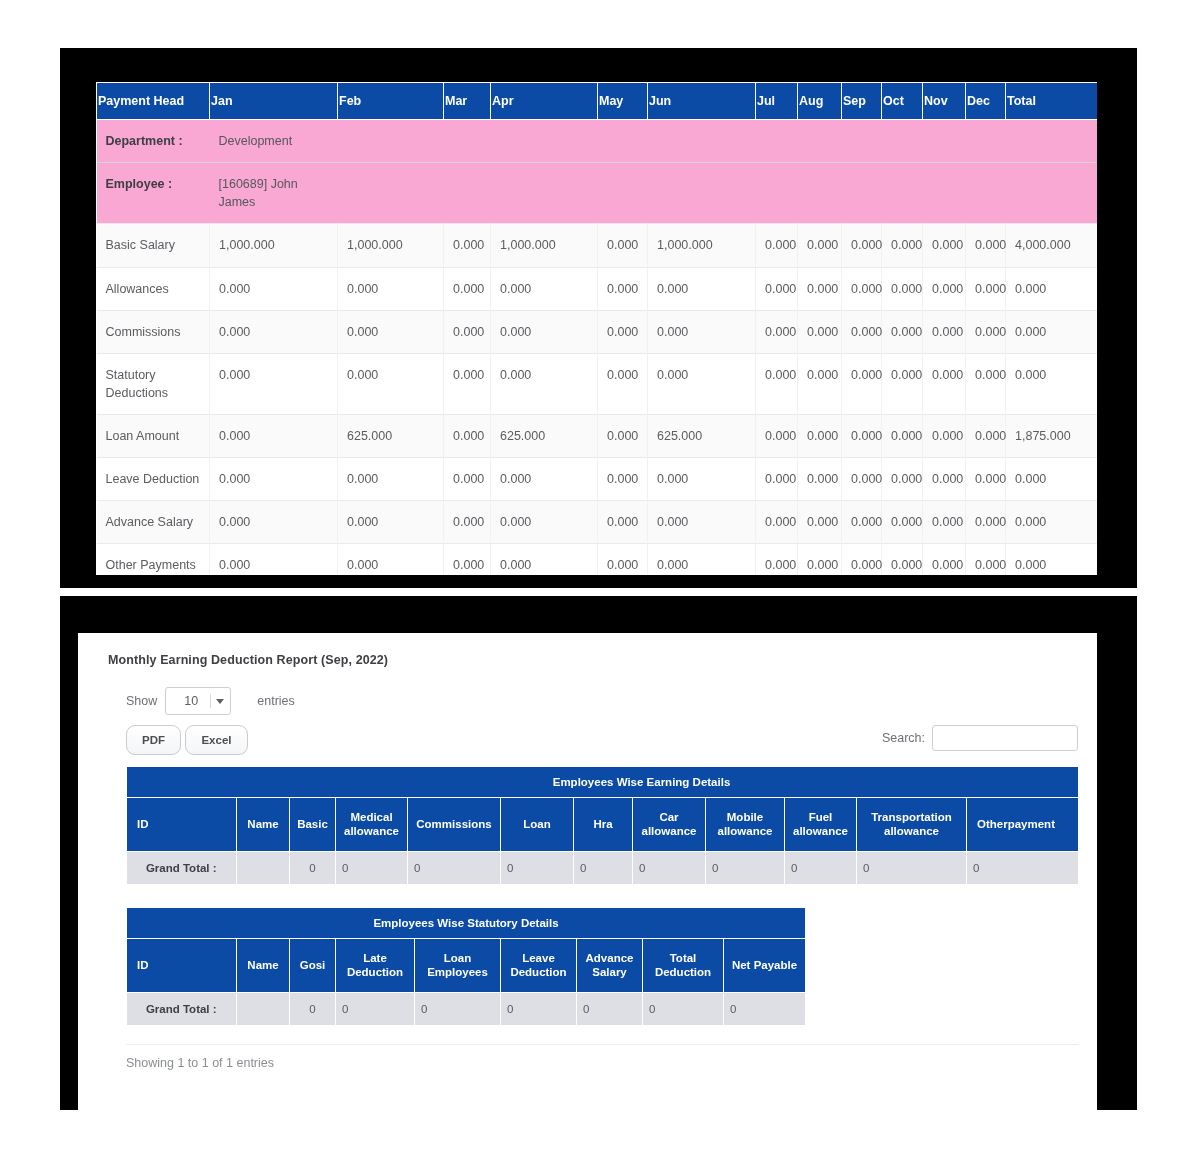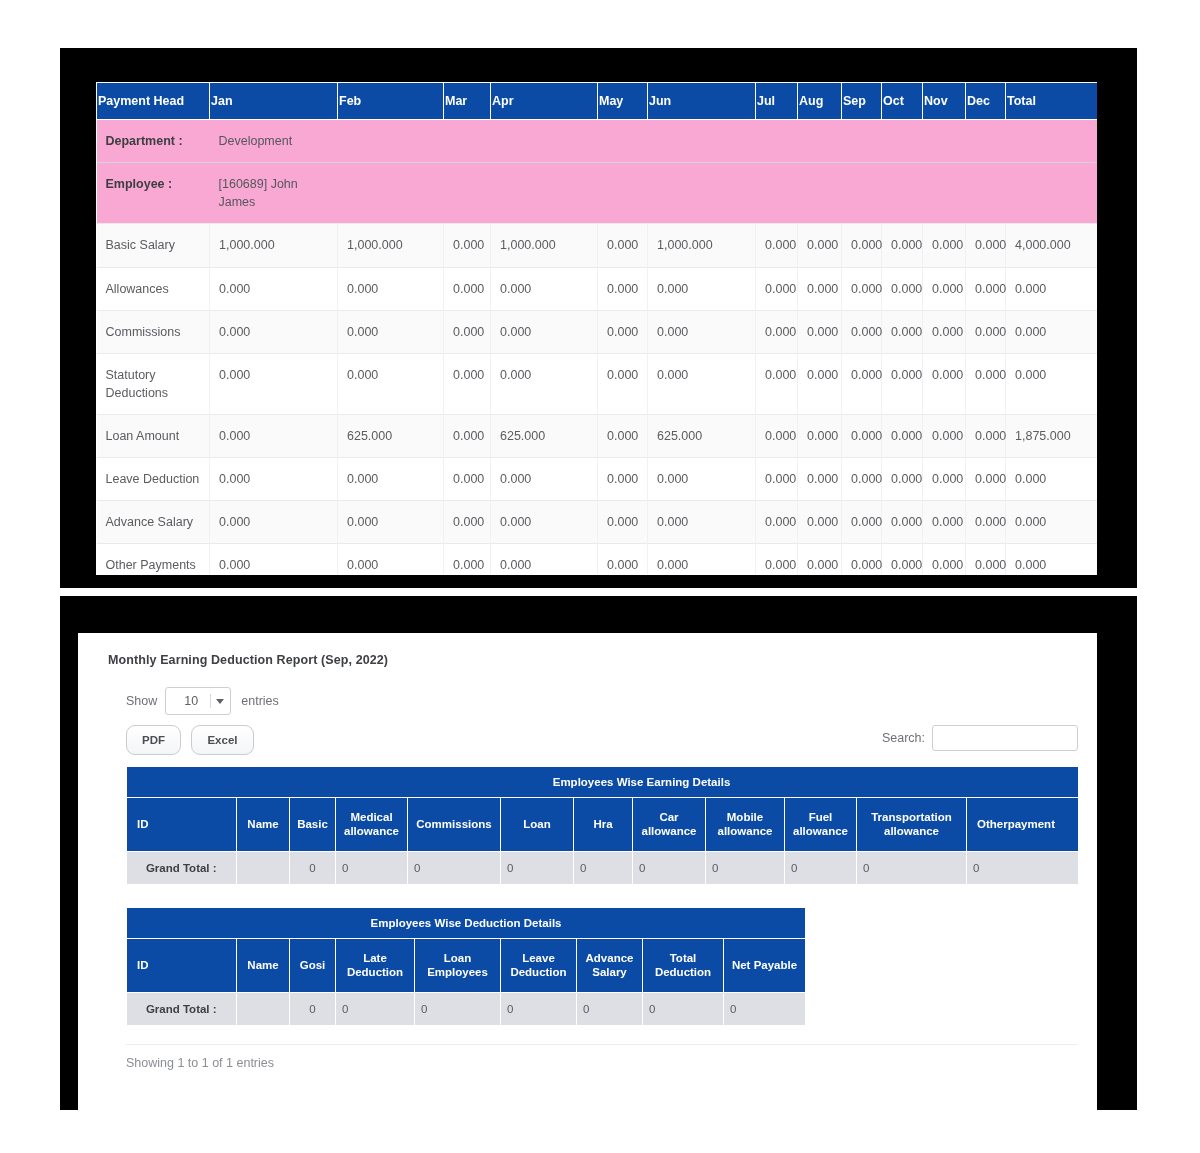--- a/index.html
+++ b/index.html
@@ -135,41 +135,40 @@
     width: 1px; height: 14px;
     background: #d7dadd;
     margin-right: 5px;
   }
   .caret-down {
     width: 0; height: 0;
     border-left: 4px solid transparent;
     border-right: 4px solid transparent;
     border-top: 5px solid #5d6066;
   }
-  .length-row .entries { margin-left: 10px; }
+  .length-row .entries { margin-left: 26px; }
 
   .tools-row {
     position: relative;
     margin-top: 9px;
     height: 32px;
   }
   .btn {
     display: inline-flex;
     align-items: center;
     justify-content: center;
     height: 30px;
     min-width: 46px;
     padding: 0 15px;
     border: 1px solid #c9ccd0;
     border-radius: 9px;
     background: linear-gradient(#ffffff, #f4f5f6);
     color: #4b4e53;
     font-size: 11.5px;
     font-weight: bold;
-    margin-right: 6px;
     cursor: pointer;
   }
   .search-box {
     position: absolute;
     right: 0; top: 0;
     display: flex;
     align-items: center;
     font-size: 12.5px;
     color: #6d7076;
   }
@@ -542,21 +541,21 @@
               <col class="d-gosi">
               <col class="d-late">
             <col class="d-loan">
               <col class="d-leave">
               <col class="d-adv">
               <col class="d-tot">
             <col class="d-net">
           </colgroup>
           <thead>
             <tr>
-              <th class="group-title" colspan="9">Employees Wise Deduction Details</th>
+              <th class="group-title" colspan="9">Employees Wise Statutory Details</th>
             </tr>
             <tr>
               <th class="col-head align-left">ID</th>
               <th class="col-head">Name</th>
               <th class="col-head">Gosi</th>
               <th class="col-head">Late Deduction</th>
               <th class="col-head">Loan Employees</th>
               <th class="col-head">Leave Deduction</th>
               <th class="col-head">Advance Salary</th>
               <th class="col-head">Total Deduction</th>

